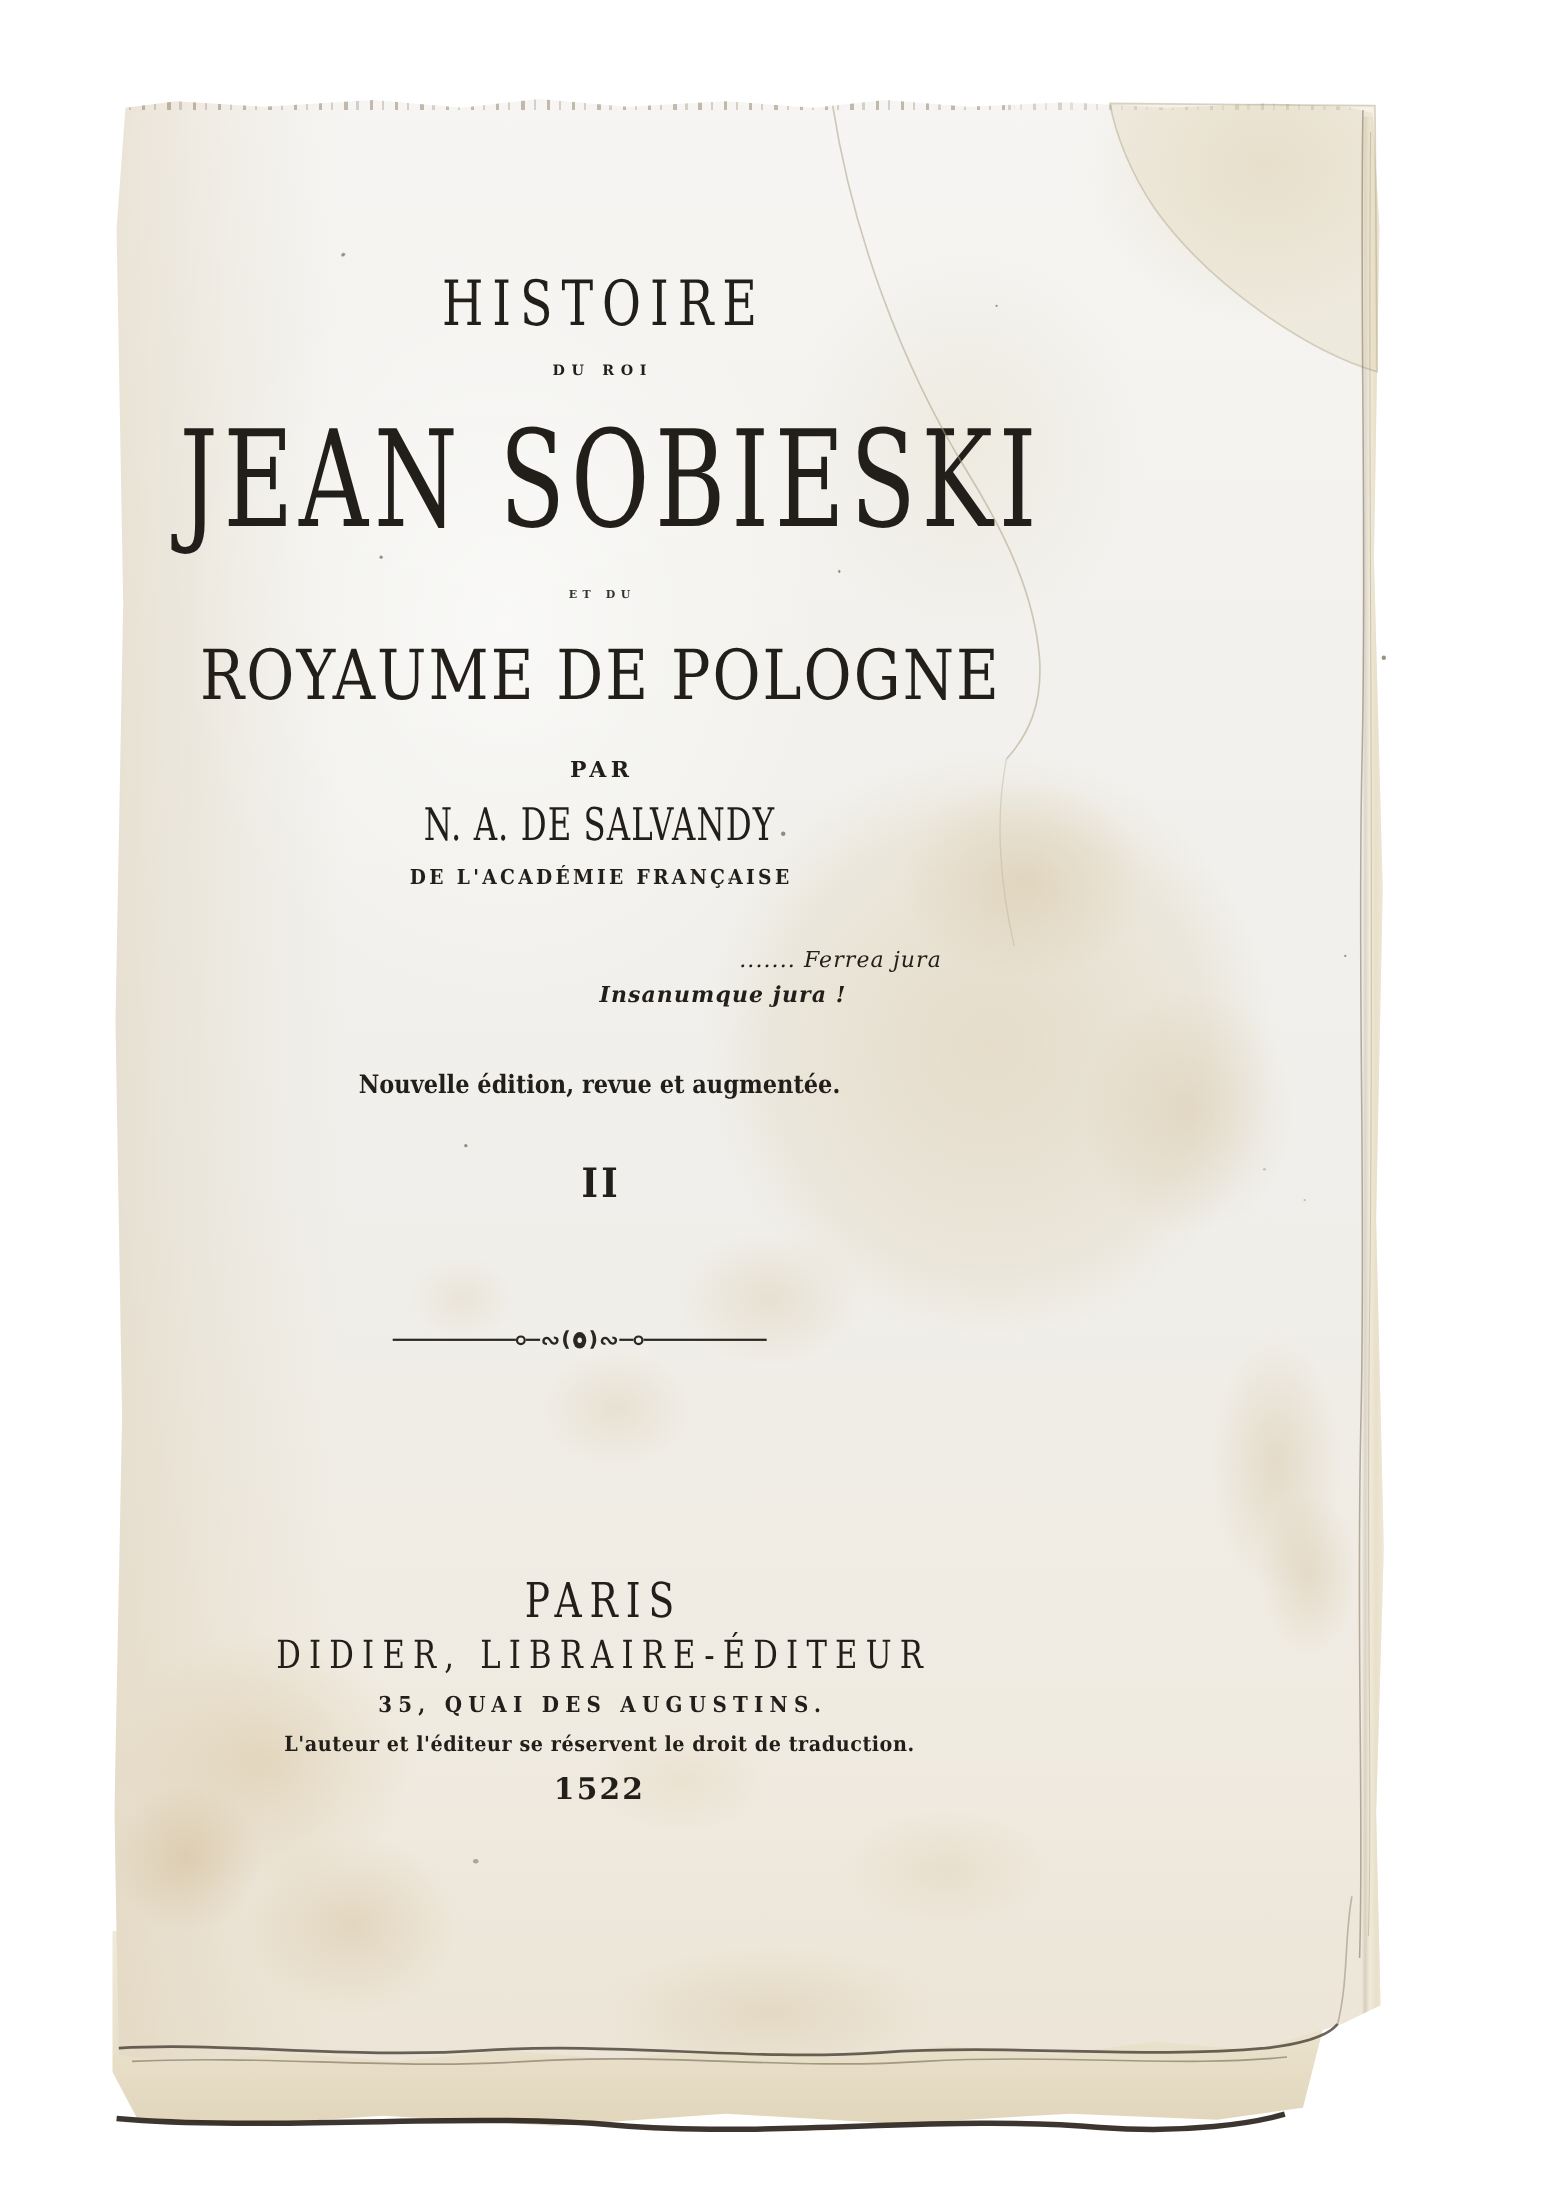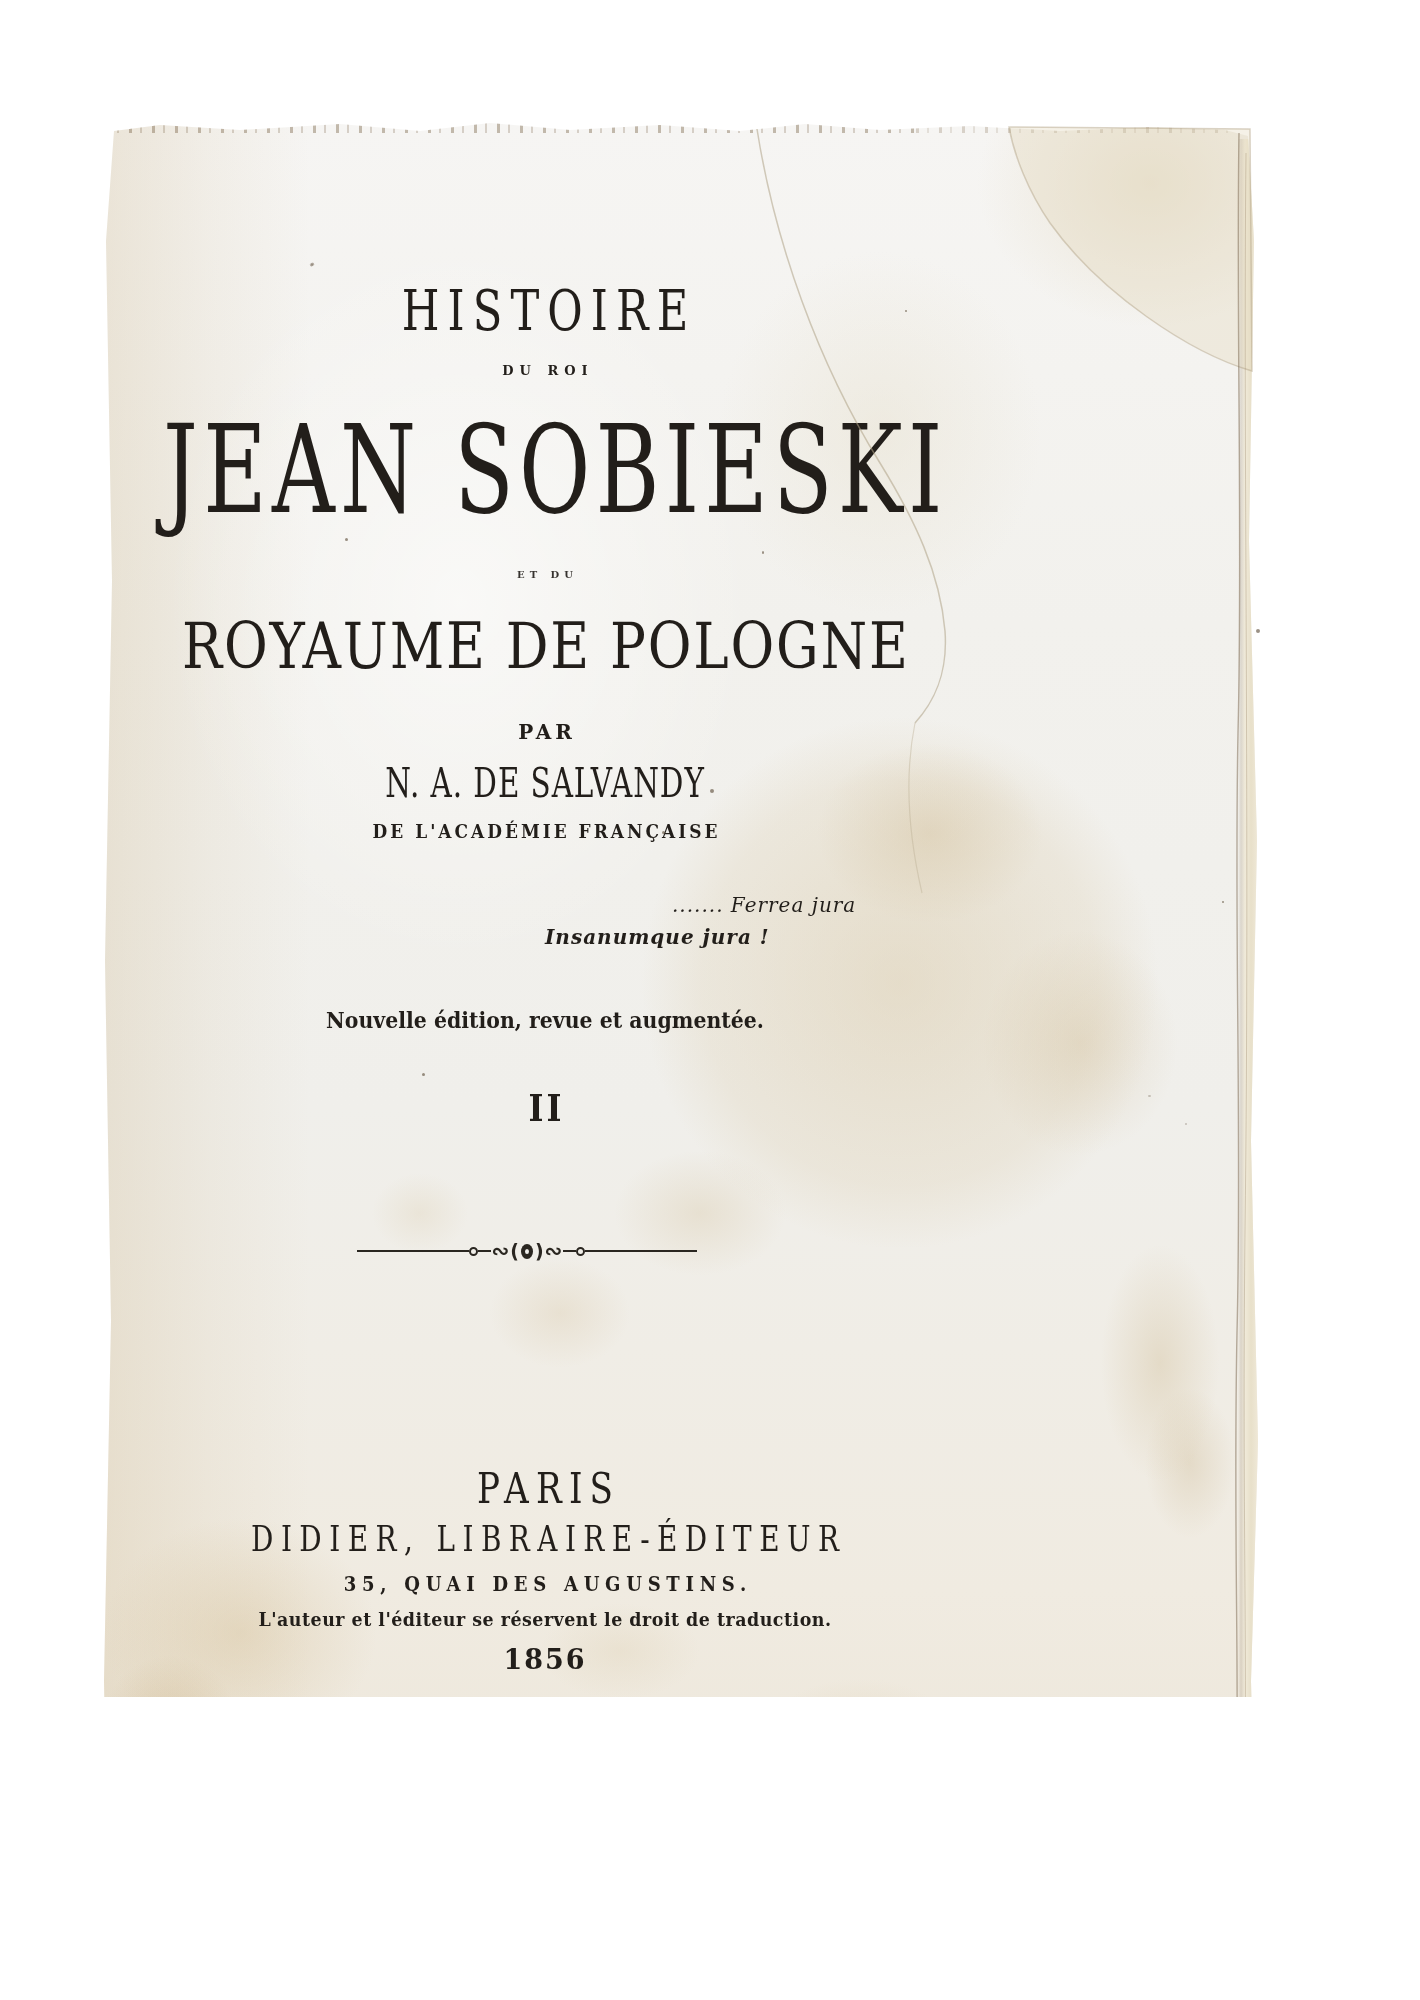--- a/index.html
+++ b/index.html
@@ -1,21 +1,20 @@
 <!DOCTYPE html>
 <html><head>
 <meta charset="utf-8">
 <style>
   html,body { margin:0; padding:0; background:#ffffff; }
   .stage {
-    position:relative; width:1420px; height:1664px;
+    position:relative; width:1420px; height:2000px;
     background:#ffffff; overflow:hidden;
     font-family:"DejaVu Serif","Liberation Serif",serif;
     color:#221e1a;
-    margin-top:33px;
   }
 
   
   .page-under {
     position:absolute; left:102px; top:1755px; width:1116px; height:183px;
     background:linear-gradient(180deg,#f0eadb 0%,#eae1cc 55%,#e0d5ba 100%);
     clip-path:polygon(0 0,100% 0,99% 40%,97% 88%,90% 94%,78% 91%,64% 96%,50% 91%,36% 97%,22% 92%,10% 97%,2% 93%,0 70%);
   }
 
   
@@ -158,21 +157,21 @@
         </span>
         <span class="orn-line short"></span>
         <span class="orn-dot"></span>
         <span class="orn-line long"></span>
       </div>
 
       <div class="tline l-paris">PARIS</div>
       <div class="tline l-didier">DIDIER, LIBRAIRE-ÉDITEUR</div>
       <div class="tline l-quai">35, QUAI DES AUGUSTINS.</div>
       <div class="tline l-auteur">L'auteur et l'éditeur se réservent le droit de traduction.</div>
-      <div class="tline l-year">1856</div>
+      <div class="tline l-year">1522</div>
     </div>
   </div>
 
   <div class="speck" style="left:310px;top:230px;width:4px;height:3px;transform:rotate(-35deg);"></div>
   <div class="speck" style="left:345px;top:505px;width:3px;height:3px;"></div>
   <div class="speck" style="left:710px;top:756px;width:4px;height:4px;"></div>
   <div class="speck" style="left:662px;top:798px;width:3px;height:3px;"></div>
   <div class="speck" style="left:762px;top:518px;width:2px;height:3px;"></div>
   <div class="speck" style="left:422px;top:1040px;width:3px;height:3px;"></div>
   <div class="speck" style="left:1256px;top:596px;width:4px;height:4px;"></div>

